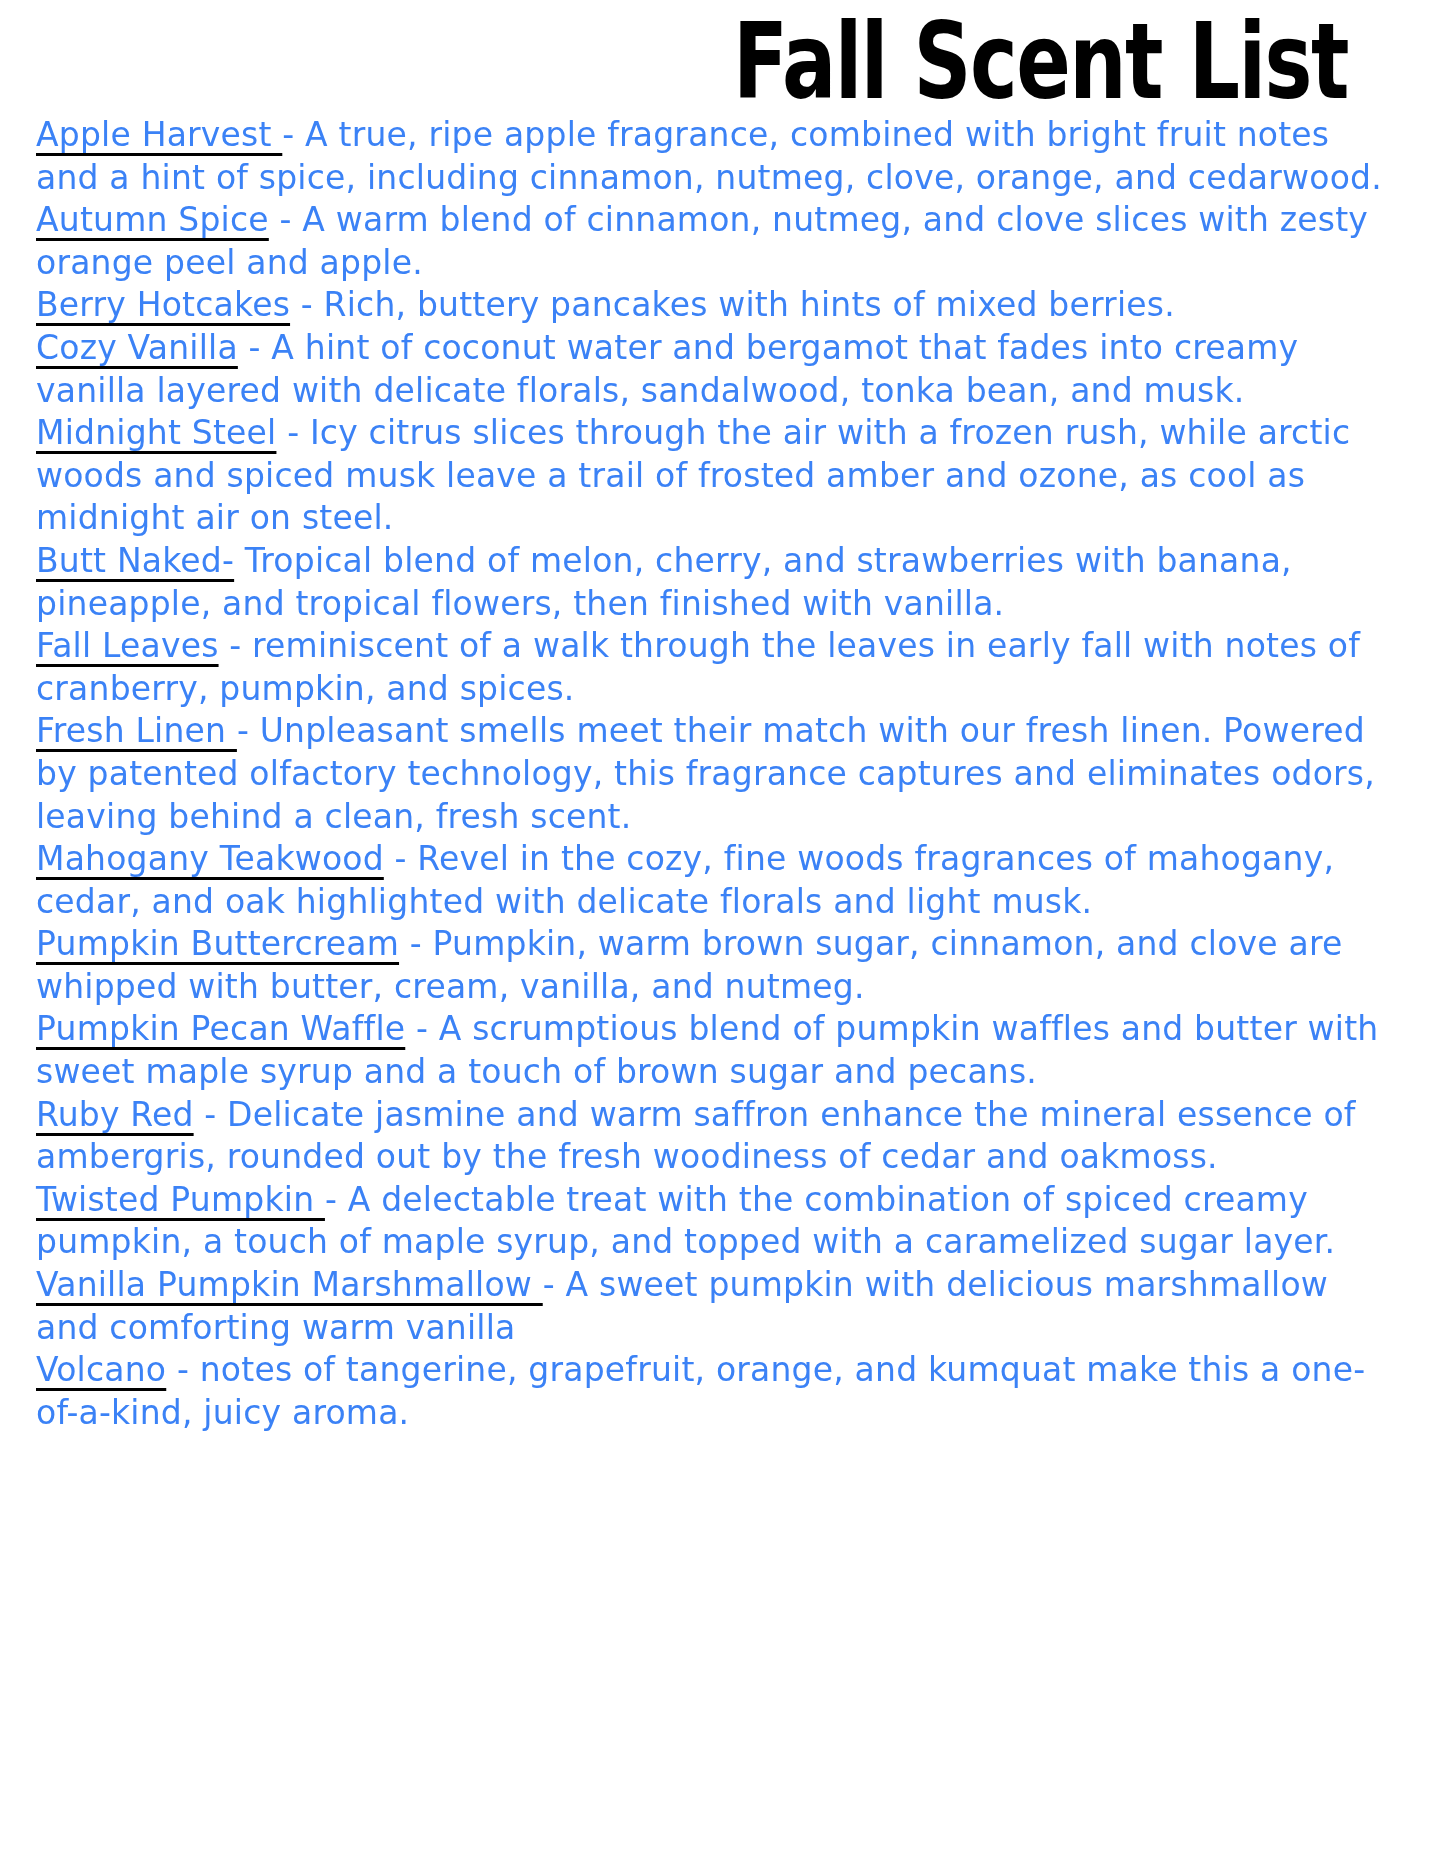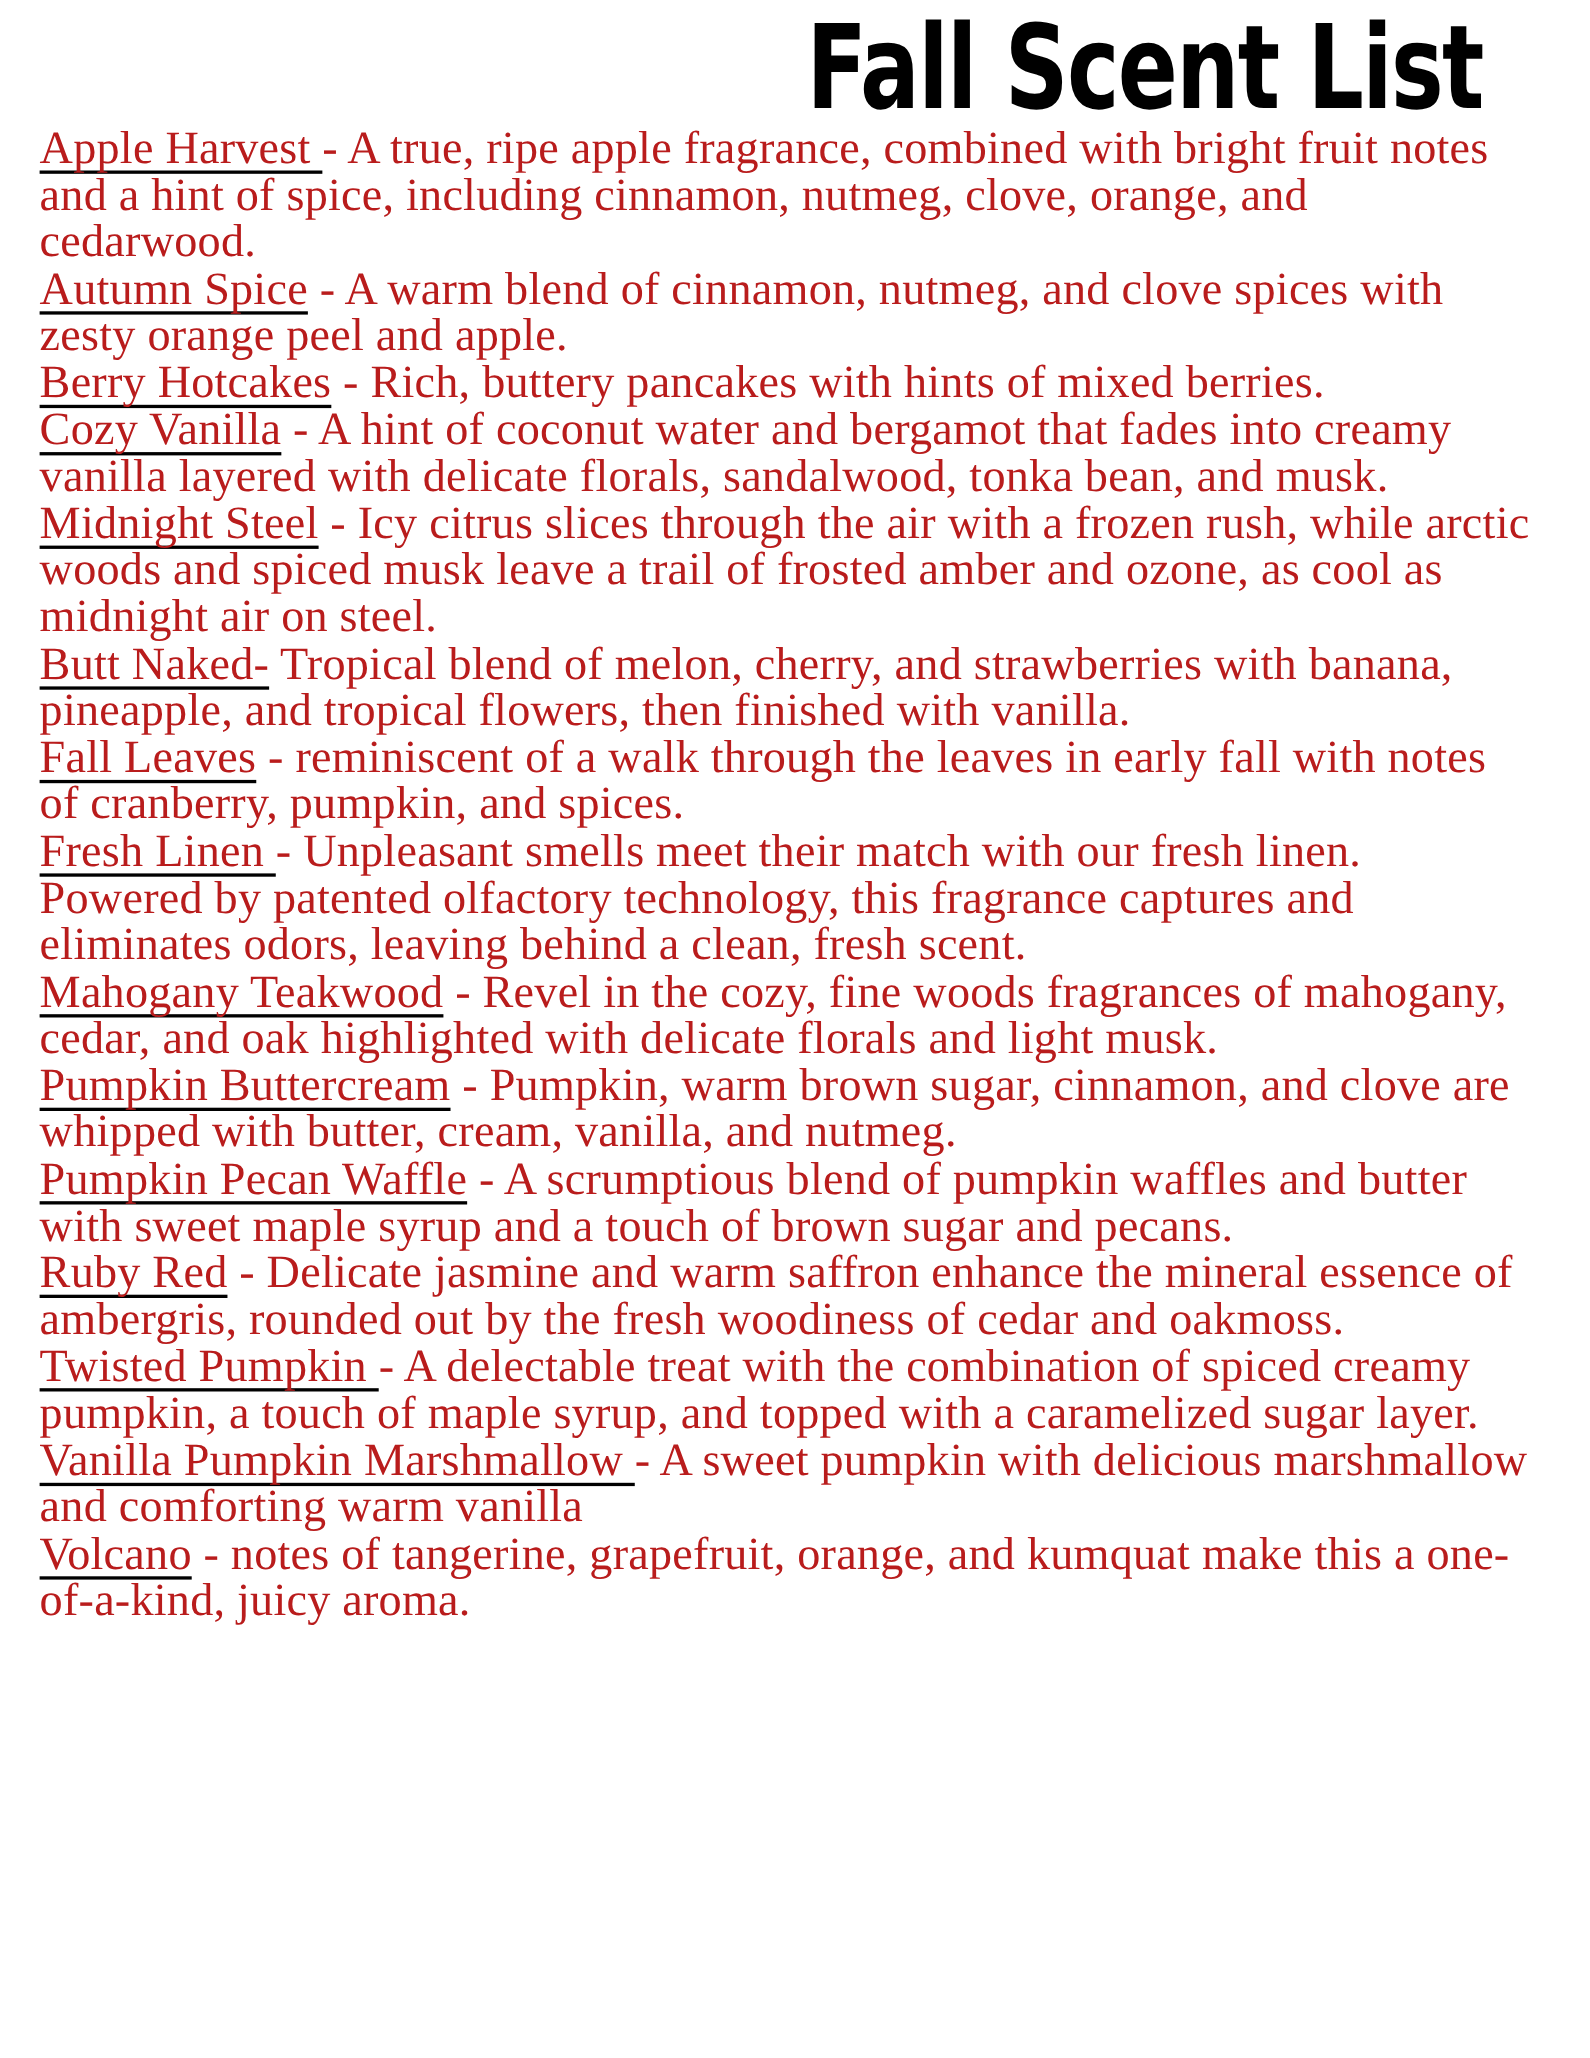--- a/index.html
+++ b/index.html
@@ -34,25 +34,24 @@
     line-height: 96px;
     letter-spacing: -2px;
     transform: scaleX(0.76);
     transform-origin: center top;
     white-space: nowrap;
     color: #000000;
     margin: 0;
   }
   .content {
     padding: 4px 52px 0 36px;
-    font-size: 42px;
+    font-size: 33px;
     line-height: 42.6px;
     letter-spacing: 0.2px;
-    color: #b91c1c;
-    font-family: Liberation Serif, serif;
+    color: #3b82f6;
   }
   .entry {
     margin: 0;
     padding: 0;
   }
   .scent-name {
     text-decoration: underline;
     text-decoration-thickness: 3px;
     text-underline-offset: 7px;
     text-decoration-skip-ink: none;
@@ -65,21 +64,21 @@
 </head>
 <body>
 
 <div class="page">
   <div class="title-wrap">
     <h1 class="title">Fall Scent List</h1>
   </div>
   <div class="content" id="scent-list">
   <p class="entry"><span class="scent-name">Apple Harvest&nbsp;</span><span class="scent-desc">- A true, ripe apple fragrance, combined with bright fruit notes and a hint of spice, including cinnamon, nutmeg, clove, orange, and cedarwood.</span></p>
 
-  <p class="entry"><span class="scent-name">Autumn Spice</span><span class="scent-desc"> - A warm blend of cinnamon, nutmeg, and clove spices with zesty orange peel and apple.</span></p>
+  <p class="entry"><span class="scent-name">Autumn Spice</span><span class="scent-desc"> - A warm blend of cinnamon, nutmeg, and clove slices with zesty orange peel and apple.</span></p>
 
   <p class="entry"><span class="scent-name">Berry Hotcakes</span><span class="scent-desc"> - Rich, buttery pancakes with hints of mixed berries.</span></p>
 
   <p class="entry"><span class="scent-name">Cozy Vanilla</span><span class="scent-desc"> - A hint of coconut water and bergamot that fades into creamy vanilla layered with delicate florals, sandalwood, tonka bean, and musk.</span></p>
 
   <p class="entry"><span class="scent-name">Midnight Steel</span><span class="scent-desc"> - Icy citrus slices through the air with a frozen rush, while arctic woods and spiced musk leave a trail of frosted amber and ozone, as cool as midnight air on steel.</span></p>
 
 
   <p class="entry"><span class="scent-name">Butt Naked-</span><span class="scent-desc"> Tropical blend of melon, cherry, and strawberries with banana, pineapple, and tropical flowers, then finished with vanilla.</span></p>
 

